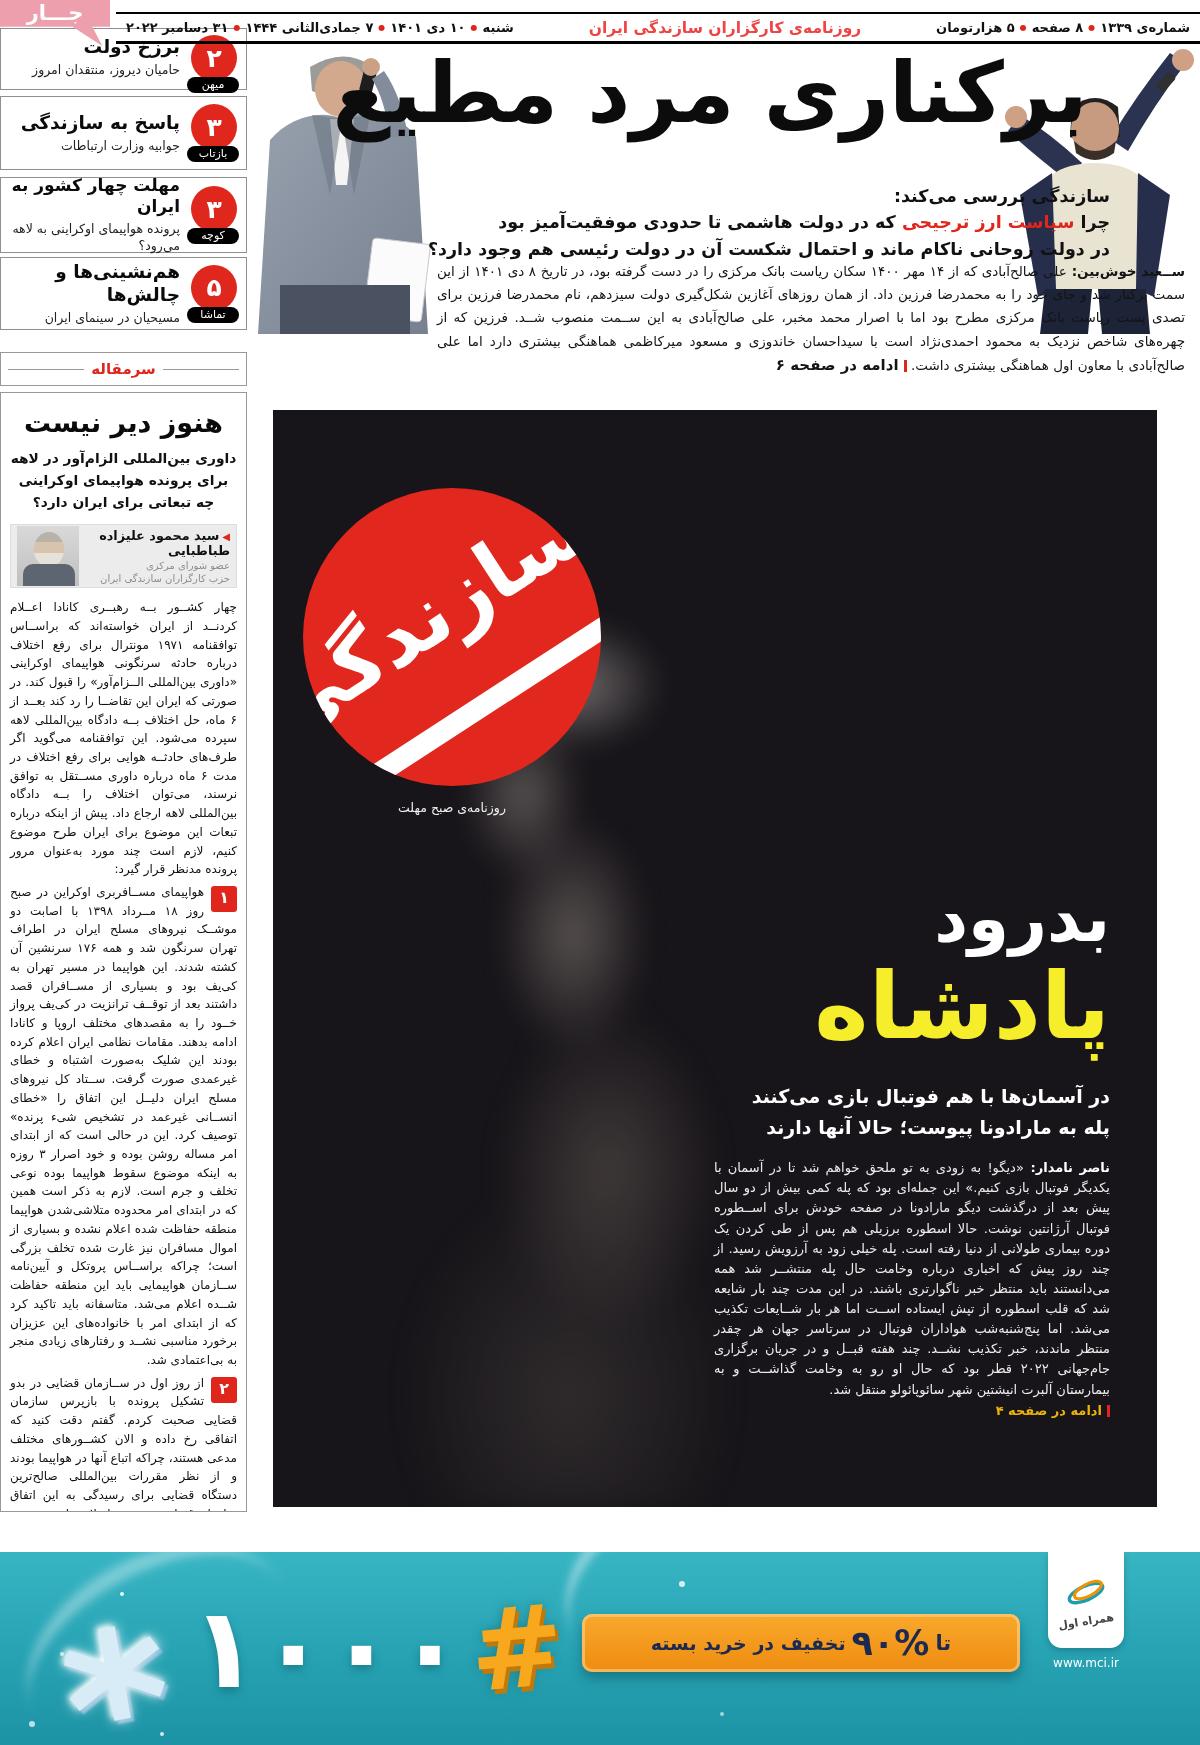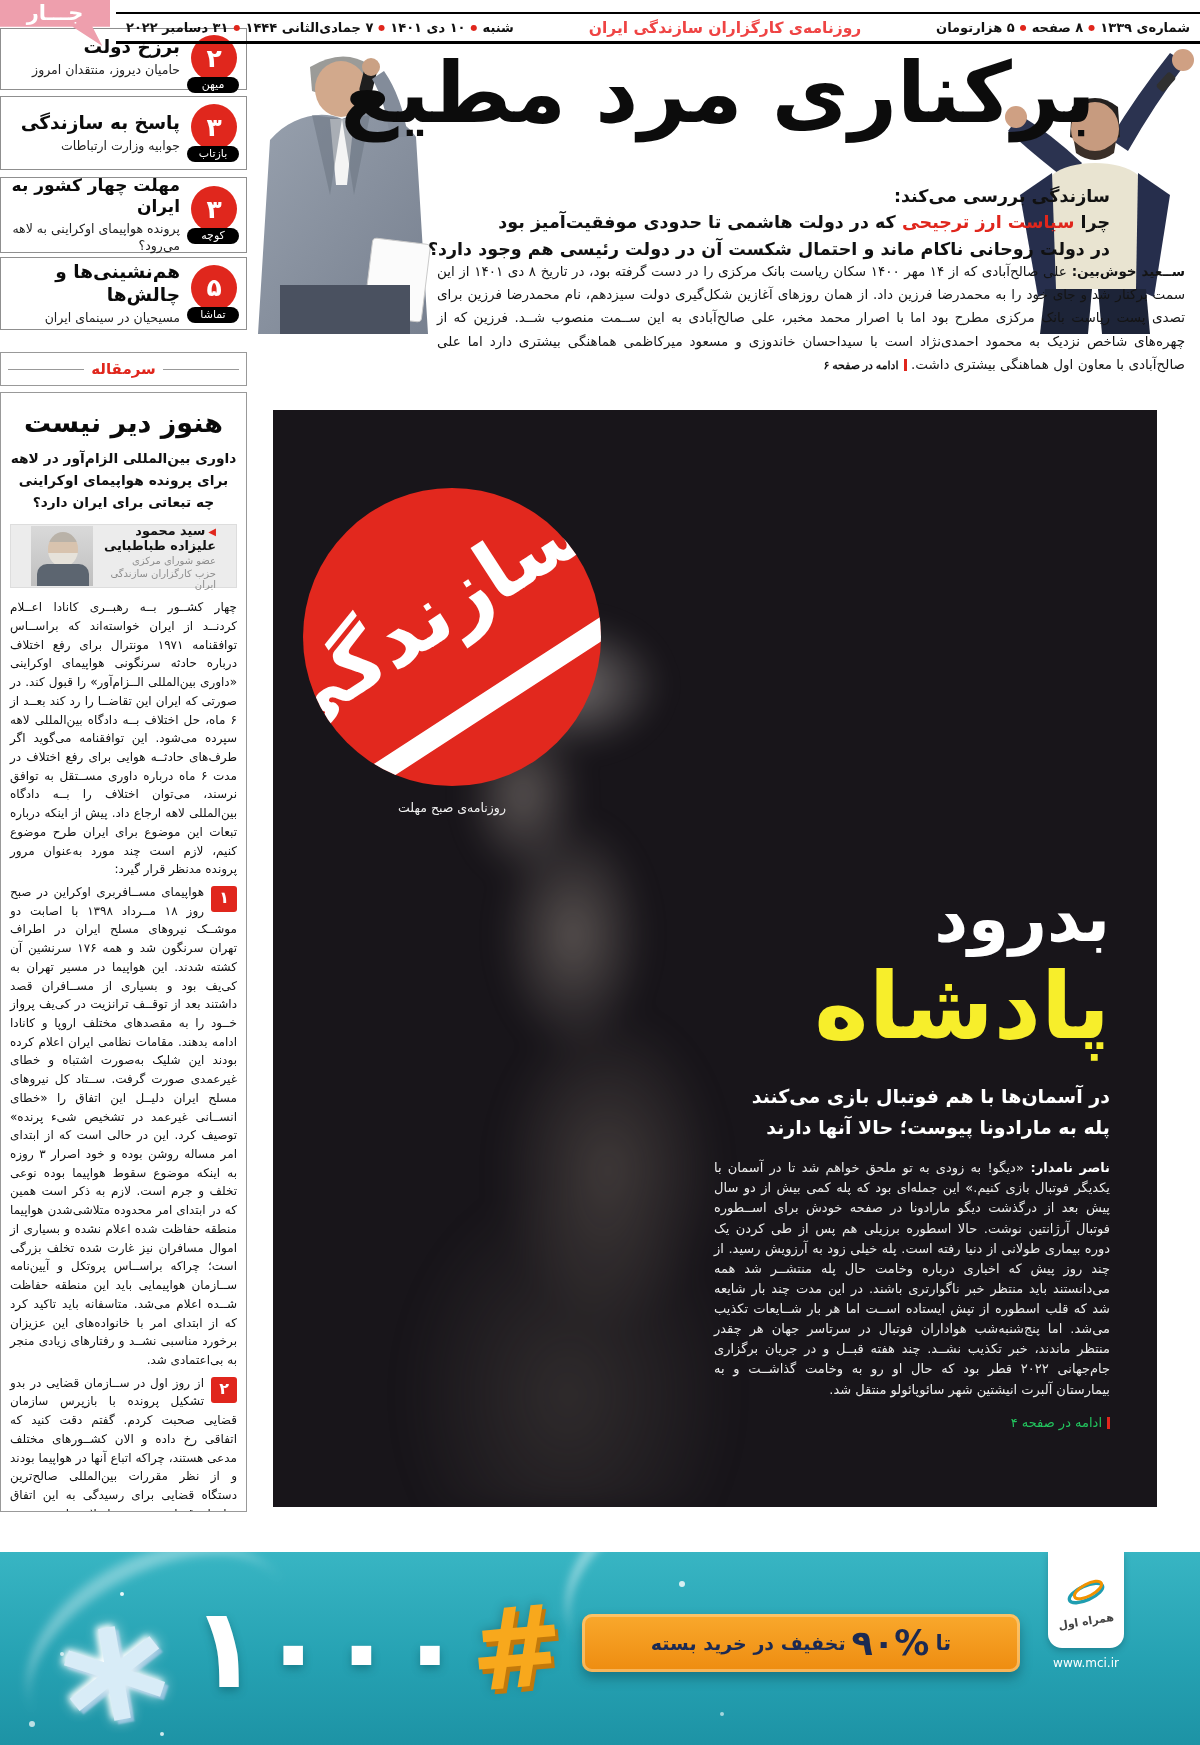--- a/index.html
+++ b/index.html
@@ -33,40 +33,40 @@
   
   .ed-head{position:absolute;left:0;top:352px;width:247px;height:34px;box-sizing:border-box;
            border:1px solid #999;display:flex;align-items:center;gap:7px;padding:0 7px;background:#fff;}
   .ed-head .line{flex:1;height:1px;background:#999;}
   .ed-head .label{color:#e0261c;font-weight:bold;font-size:15px;}
   .ed-panel{position:absolute;left:0;top:392px;width:247px;height:1120px;box-sizing:border-box;
             border:1px solid #999;background:#fff;padding:14px 9px 8px;overflow:hidden;}
   .ed-title{font-size:27px;font-weight:bold;text-align:center;color:#0a0a0a;}
   .ed-sub{font-size:13.8px;font-weight:bold;text-align:center;margin-top:9px;line-height:1.6;color:#111;}
   .ed-author{margin-top:11px;background:#ececec;border:1px solid #ddd;height:62px;display:flex;
-             align-items:center;gap:6px;padding:0 20px;}
+             align-items:center;gap:6px;padding:0 6px;}
   .ed-author-txt{flex:1;text-align:right;}
   .ed-author-name{font-size:12.8px;font-weight:bold;color:#111;}
   .ed-author-name .mark{color:#e0261c;font-size:10px;margin-left:3px;}
   .ed-author-role{font-size:10px;color:#8d8d8d;margin-top:2px;}
   .ed-photo{flex:none;width:62px;height:60px;position:relative;overflow:hidden;
             background:linear-gradient(180deg,#d9d9d9,#bfbfbf);}
   .ed-photo::before{content:"";position:absolute;left:17px;top:6px;width:30px;height:34px;border-radius:50% 50% 46% 46%;
             background:linear-gradient(180deg,#b9b2a8 0 28%,#d8c3ae 28% 62%,#e6e2da 62%);}
   .ed-photo::after{content:"";position:absolute;left:6px;top:38px;width:52px;height:22px;border-radius:10px 10px 0 0;
             background:#5c6570;}
   .ed-body{margin-top:10px;font-size:12px;line-height:1.56;text-align:justify;color:#111;}
   .ed-body p{margin:0 0 4px;}
   .num-sq{float:right;width:26px;height:26px;background:#e0261c;color:#fff;font-weight:bold;font-size:16px;
           display:flex;align-items:center;justify-content:center;border-radius:3px;margin:3px 0 2px 7px;}
-  .continue{font-weight:bold;font-size:11px;margin-top:9px;font-family:Liberation Serif, serif;}
+  .continue{font-weight:bold;font-size:15px;margin-top:9px;}
   .continue .bar{display:inline-block;width:3px;height:12px;background:#e0261c;margin-left:5px;vertical-align:-2px;}
   
   .photo{position:absolute;top:45px;z-index:1;}
-  .headline{position:absolute;left:338px;top:44px;width:760px;display:flex;justify-content:center;z-index:2;}
+  .headline{position:absolute;left:330px;top:44px;width:760px;display:flex;justify-content:center;z-index:2;}
   .headline span{font-size:84px;font-weight:bold;color:#0c0c0c;white-space:nowrap;letter-spacing:-2px;}
   .kicker{position:absolute;left:350px;top:183px;width:760px;text-align:right;font-weight:bold;
           font-size:17.5px;line-height:1.5;color:#111;z-index:2;}
   .kicker .red{color:#e0261c;}
   .lead-body{position:absolute;left:437px;top:260px;width:748px;font-size:13.5px;line-height:1.72;
              text-align:justify;color:#141414;z-index:2;}
   .lead-body .byline{font-weight:bold;}
   
   .poster{position:absolute;left:273px;top:410px;width:884px;height:1097px;background:#18151a;overflow:hidden;}
   .pele-art{position:absolute;inset:0;pointer-events:none;filter:blur(13px);background:
@@ -83,21 +83,21 @@
   .logo-swoosh{position:absolute;left:-36px;top:224px;width:380px;height:21px;background:#fff;
                border-radius:14px;transform:rotate(-33deg);}
   .logo-tagline{position:absolute;left:30px;top:390px;width:298px;text-align:center;color:#f2f2f2;
                 font-size:12.5px;z-index:2;}
   .poster-text{position:absolute;right:47px;top:474px;width:396px;direction:rtl;text-align:right;z-index:2;}
   .p-title1{color:#fff;font-size:66px;font-weight:bold;line-height:1.05;}
   .p-title2{color:#f7ee2b;font-size:92px;font-weight:bold;line-height:1.0;margin-top:8px;}
   .p-sub{color:#fff;font-size:19px;font-weight:bold;line-height:1.6;margin-top:28px;}
   .p-body{color:#ececec;font-size:13px;line-height:1.55;text-align:justify;margin-top:16px;}
   .p-body .byline{font-weight:bold;color:#fff;}
-  .p-continue{color:#22c55e;font-weight:normal;font-size:13px;margin-top:15px;}
+  .p-continue{color:#eab308;font-weight:bold;font-size:13px;margin-top:3px;}
   .p-continue .bar{display:inline-block;width:3px;height:12px;background:#e0261c;margin-left:5px;vertical-align:-2px;}
   
   .ad{position:absolute;left:0;top:1552px;width:1200px;height:193px;overflow:hidden;
       background:linear-gradient(180deg,#38b5c3 0%,#26a2b3 55%,#1d93a5 100%);}
   .swirl{position:absolute;border-radius:50%;pointer-events:none;}
   .swirl.s1{left:18px;top:4px;width:280px;height:170px;border-top:16px solid rgba(255,255,255,.35);
             transform:rotate(-28deg);filter:blur(5px);}
   .swirl.s2{left:560px;top:-46px;width:200px;height:150px;border-top:12px solid rgba(255,255,255,.45);
             transform:rotate(-35deg);filter:blur(4px);}
   .snow-dots{position:absolute;left:120px;top:40px;width:4px;height:4px;border-radius:50%;background:rgba(255,255,255,.9);

